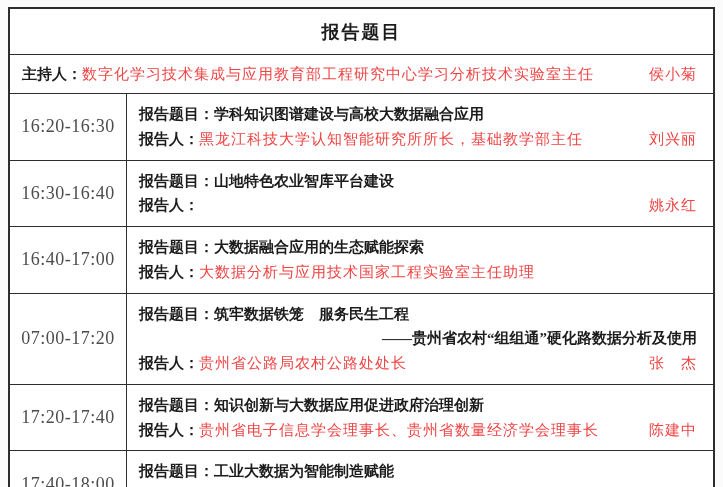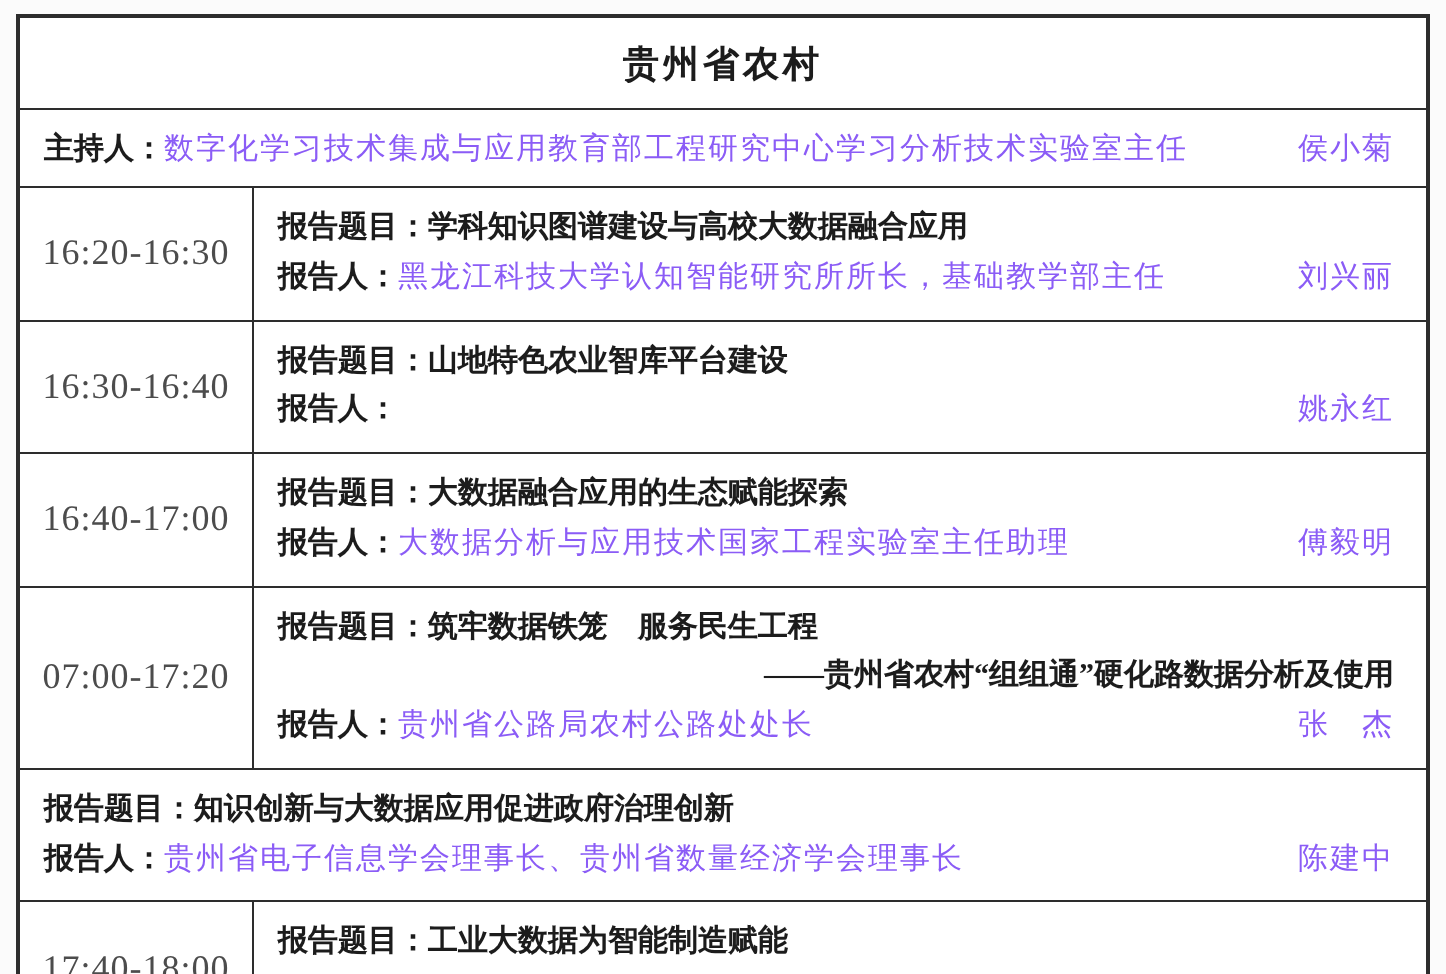--- a/index.html
+++ b/index.html
@@ -24,21 +24,21 @@
   }
   .host-row {
     min-height: 39px;
     display: flex; align-items: center;
     padding: 4px 16px 4px 12px;
     border-bottom: 1px solid #2d2d2d;
     font-size: 15px;
   }
   .host-row .label { font-weight: bold; white-space: nowrap; }
   .gray-text {
-    color: #8b5cf6;
+    color: #ef4444;
     font-family: "Liberation Serif", "DejaVu Serif", serif;
     letter-spacing: 1px;
   }
   .person-name { margin-left: auto; white-space: nowrap; padding-left: 12px; }
   .session-row { display: flex; border-bottom: 1px solid #2d2d2d; }
   .session-row:last-child { border-bottom: none; }
   .time-cell {
     width: 117px; flex: 0 0 117px;
     display: flex; align-items: center; justify-content: center;
     border-right: 1px solid #2d2d2d;
@@ -58,21 +58,21 @@
   .topic-line2 { font-weight: bold; text-align: right; line-height: 1.65; font-family: Liberation Serif, serif; }
   .speaker-line { display: flex; align-items: baseline; line-height: 1.65; }
   .speaker-line .label { font-weight: bold; white-space: nowrap; }
 </style>
 </head>
 <body>
 
 <div class="agenda-table">
 
   <div class="title-row">
-    <span>贵州省农村</span>
+    <span>报告题目</span>
   </div>
 
   <div class="host-row">
     <span class="label">主持人：</span>
     <span class="gray-text">数字化学习技术集成与应用教育部工程研究中心学习分析技术实验室主任</span>
     <span class="person-name gray-text">侯小菊</span>
   </div>
 
   <div id="sessions">
   <div class="session-row">
@@ -107,41 +107,41 @@
   <div class="session-row">
     <div class="time-cell">16:40-17:00</div>
     <div class="content-cell">
       <div class="topic-line">
         <span>报告题目：</span><span>大数据融合应用的生态赋能探索</span>
       </div>
 
       <div class="speaker-line">
         <span class="label">报告人：</span>
         <span class="gray-text">大数据分析与应用技术国家工程实验室主任助理</span>
-        <span class="person-name gray-text">傅毅明</span>
       </div>
     </div>
   </div>
 
   <div class="session-row">
     <div class="time-cell">07:00-17:20</div>
     <div class="content-cell tall">
       <div class="topic-line">
         <span>报告题目：</span><span>筑牢数据铁笼　服务民生工程</span>
       </div>
       <div class="topic-line2">——贵州省农村“组组通”硬化路数据分析及使用</div>
       <div class="speaker-line">
         <span class="label">报告人：</span>
         <span class="gray-text">贵州省公路局农村公路处处长</span>
         <span class="person-name gray-text">张　杰</span>
       </div>
     </div>
   </div>
 
   <div class="session-row">
+    <div class="time-cell">17:20-17:40</div>
     <div class="content-cell">
       <div class="topic-line">
         <span>报告题目：</span><span>知识创新与大数据应用促进政府治理创新</span>
       </div>
 
       <div class="speaker-line">
         <span class="label">报告人：</span>
         <span class="gray-text">贵州省电子信息学会理事长、贵州省数量经济学会理事长</span>
         <span class="person-name gray-text">陈建中</span>
       </div>

